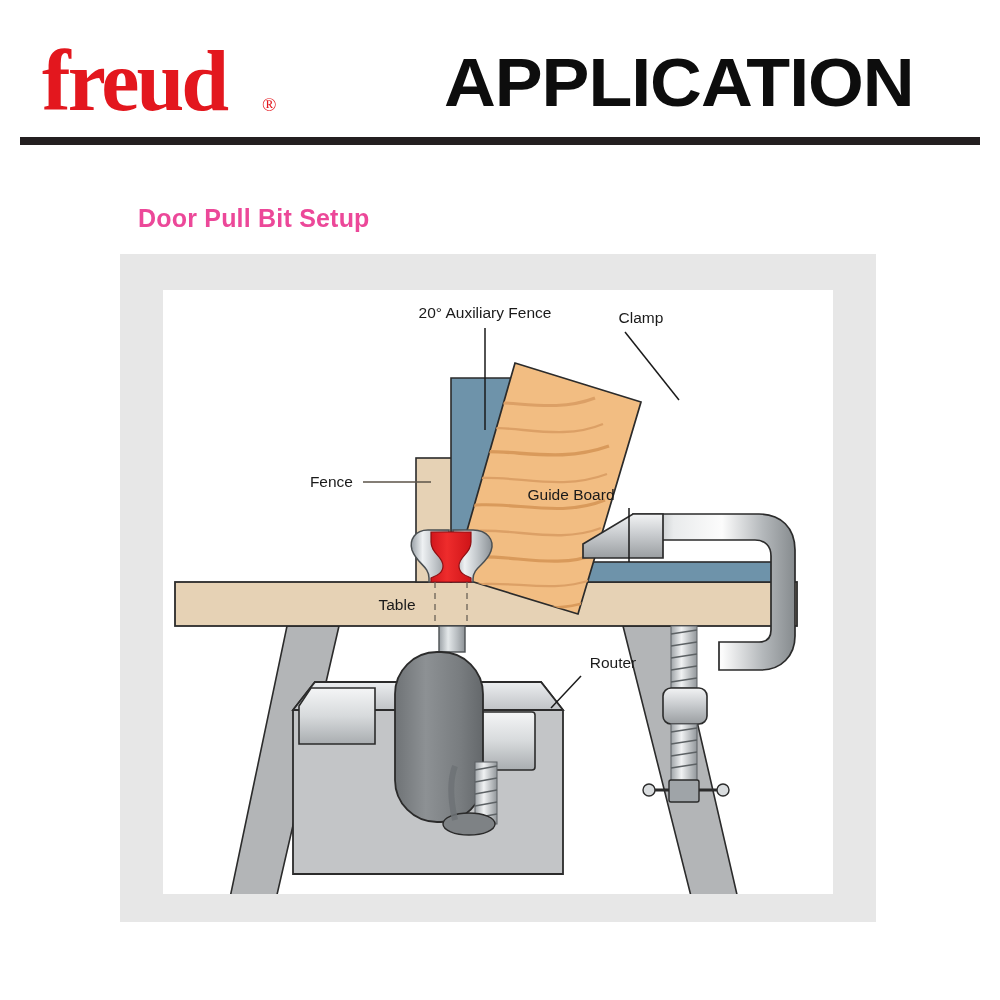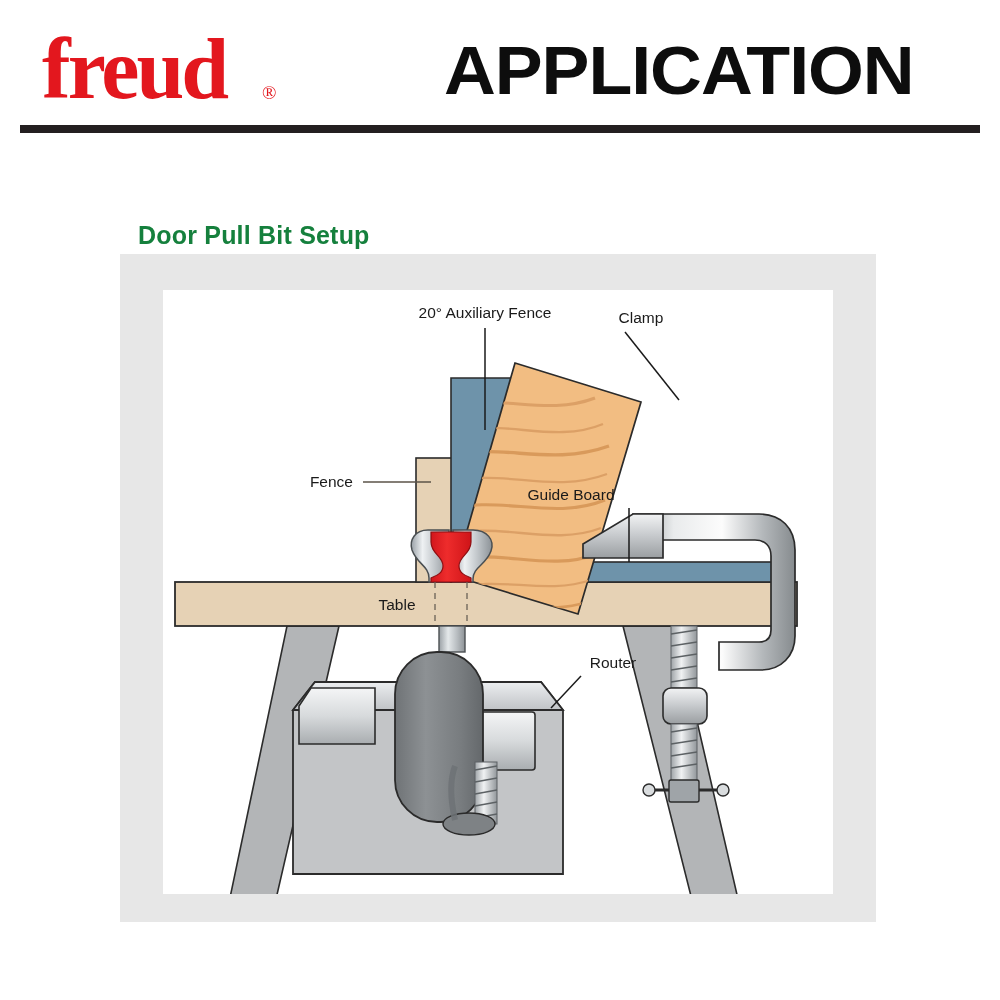--- a/index.html
+++ b/index.html
@@ -12,21 +12,21 @@
     width: 1000px;
     height: 1000px;
     position: relative;
     font-family: "Liberation Sans", sans-serif;
     overflow: hidden;
   }
 
   
   #header {
     position: absolute;
-    left: 0; top: 0;
+    left: 0; top: 12px;
     width: 856px; height: 140px;
   }
   #brand-logo {
     position: absolute;
     left: 42px; top: 26px;
     font-family: "Liberation Serif", serif;
     font-weight: bold;
     font-size: 86px;
     line-height: 86px;
     color: #e3171e;
@@ -56,24 +56,24 @@
   #header-rule {
     position: absolute;
     left: 20px; top: 125px;
     width: 960px; height: 8px;
     background: #231f20;
   }
 
   
   #section-title {
     position: absolute;
-    left: 138px; top: 221px;
+    left: 138px; top: 204px;
     font-size: 25px;
     font-weight: bold;
-    color: #15803d;
+    color: #ec4899;
     letter-spacing: 0.2px;
   }
 
   
   #figure-panel {
     position: absolute;
     left: 120px; top: 254px;
     width: 756px; height: 668px;
     background: #e7e7e7;
   }

